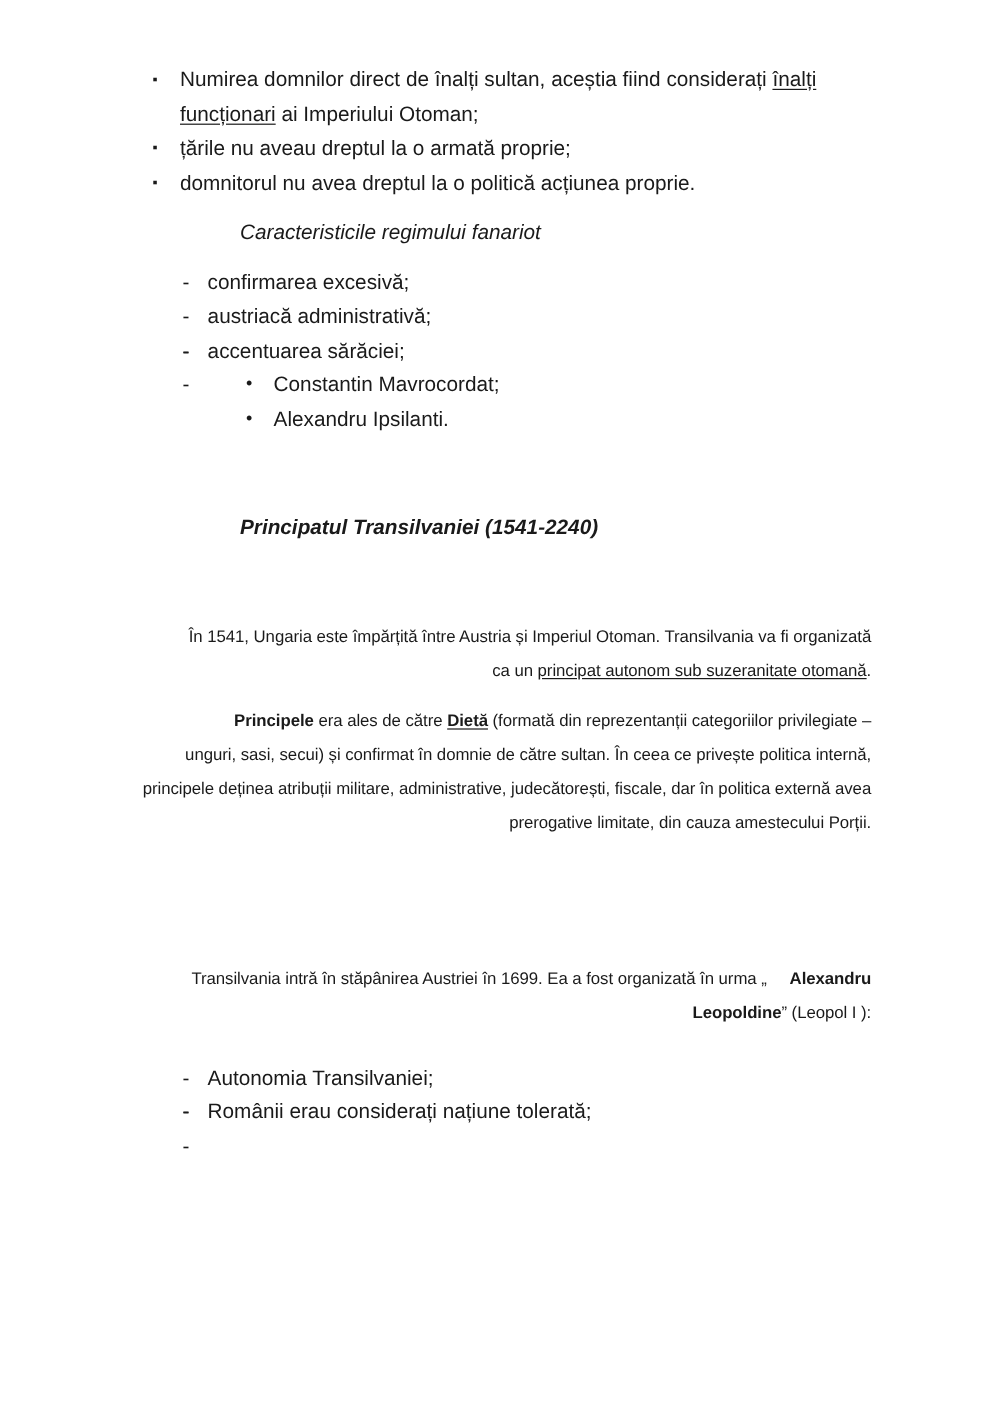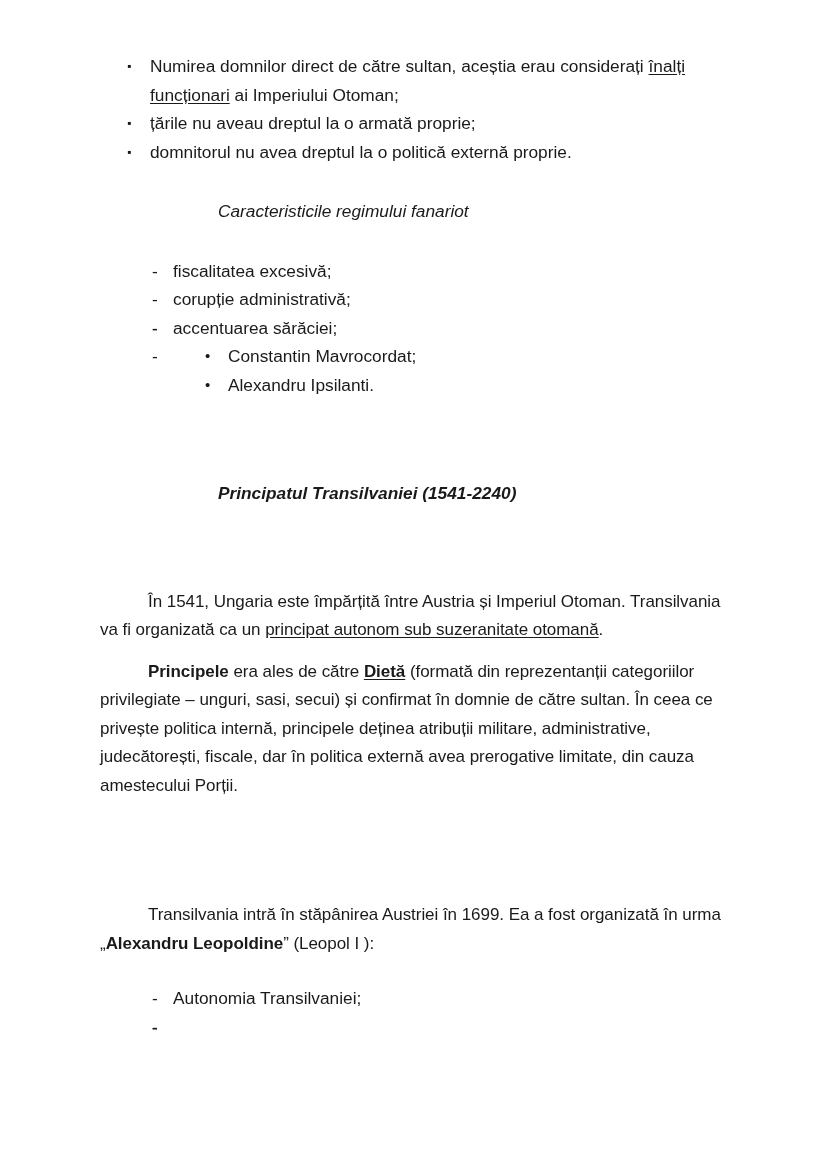--- a/index.html
+++ b/index.html
@@ -22,42 +22,42 @@
   }
   .content {
     position: absolute;
     left: 100px;
     top: 52px;
     width: 626px;
   }
 
   
   .para {
-    font-size: 17px;
-    line-height: 28.5px;
-    margin: 0;
-    text-align: left;
+    font-size: 14px;
+    line-height: 28.5px;
+    margin: 0;
+    text-align: right;
     letter-spacing: -0.05px;
   }
   .para.indent {
     text-indent: 48px;
   }
   .gap-sm { height: 13px; }
   .gap-md { height: 26px; }
   .gap-xl { height: 62px; }
 
-  b, .b { font-weight: bold; }
+  b, .b { font-weight: bold; margin-left: 19px; }
   u, .u { text-decoration: underline; text-underline-offset: 2px; }
   .bu { font-weight: bold; text-decoration: underline; text-underline-offset: 2px; }
 
   
   .heading {
     font-size: 17.3px;
     line-height: 28.5px;
-    margin: 18px;
+    margin: 0;
     padding-left: 100px;
     font-style: italic;
   }
   .heading.bold { font-weight: bold; }
 
   
   ul.lst, ul.lst li { list-style: none; }
   ul.lst {
     margin: 0;
     padding: 0;
@@ -106,46 +106,46 @@
 </style>
 </head>
 <body>
 
 <div class="page">
   <div class="content">
 
     <ul class="lst square">
       <li>
         <span class="mk">▪</span>
-        <span class="rt"><span>Numirea domnilor direct de către sultan, aceștia erau considerați </span><span class="u">înalți funcționari</span><span> ai Imperiului Otoman;</span></span>
+        <span class="rt"><span>Numirea domnilor direct de înalți sultan, aceștia fiind considerați </span><span class="u">înalți funcționari</span><span> ai Imperiului Otoman;</span></span>
       </li>
       <li>
         <span class="mk">▪</span>
         <span class="rt"><span>țările nu aveau dreptul la o armată proprie;</span></span>
       </li>
       <li>
         <span class="mk">▪</span>
-        <span class="rt"><span>domnitorul nu avea dreptul la o politică externă proprie.</span></span>
+        <span class="rt"><span>domnitorul nu avea dreptul la o politică acțiunea proprie.</span></span>
       </li>
     </ul>
 
     <div class="gap-sm"></div>
 
     <p class="heading">Caracteristicile regimului fanariot</p>
 
     <div class="gap-sm"></div>
 
     <ul class="lst dash">
       <li>
         <span class="mk">-</span>
-        <span>fiscalitatea excesivă;</span>
-      </li>
-      <li>
-        <span class="mk">-</span>
-        <span>corupție administrativă;</span>
+        <span>confirmarea excesivă;</span>
+      </li>
+      <li>
+        <span class="mk">-</span>
+        <span>austriacă administrativă;</span>
       </li>
       <li>
         <span class="mk">-</span>
       </li>
       <li>
         <span class="mk">-</span>
         <span>accentuarea sărăciei;</span>
       </li>
       <li>
         <span class="mk">-</span>
@@ -190,20 +190,21 @@
     <ul class="lst dash">
       <li>
         <span class="mk">-</span>
         <span class="rt"><span>Autonomia Transilvaniei;</span></span>
       </li>
       <li>
         <span class="mk">-</span>
       </li>
       <li>
         <span class="mk">-</span>
+        <span class="rt"><span>Românii erau considerați națiune tolerată;</span></span>
       </li>
       <li>
         <span class="mk">-</span>
 
       </li>
     </ul>
 
   </div>
 </div>
 

